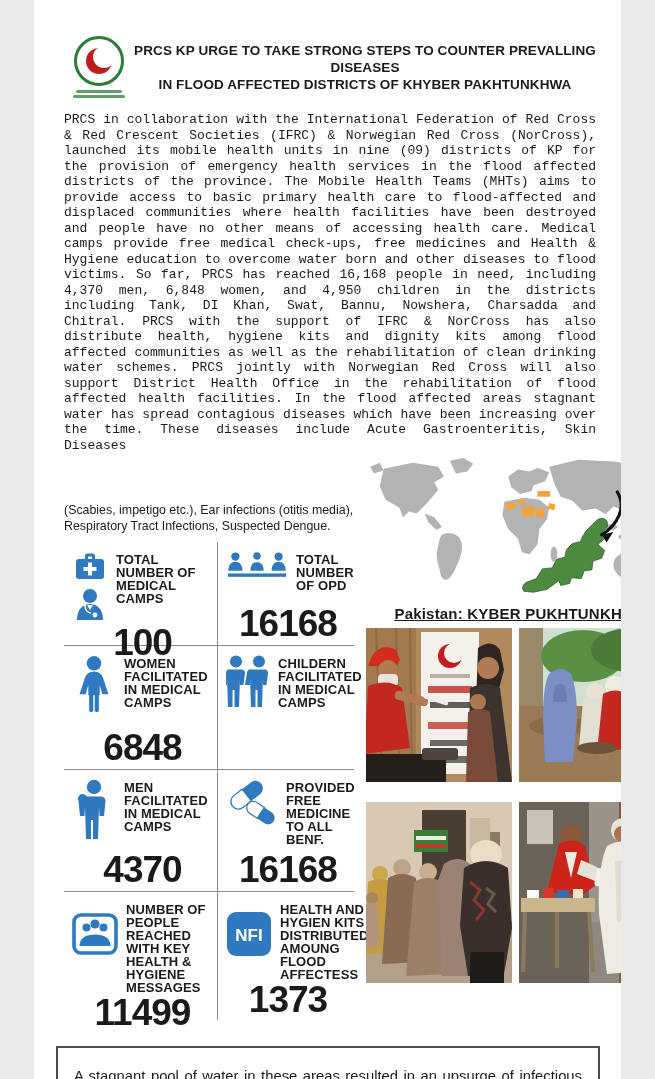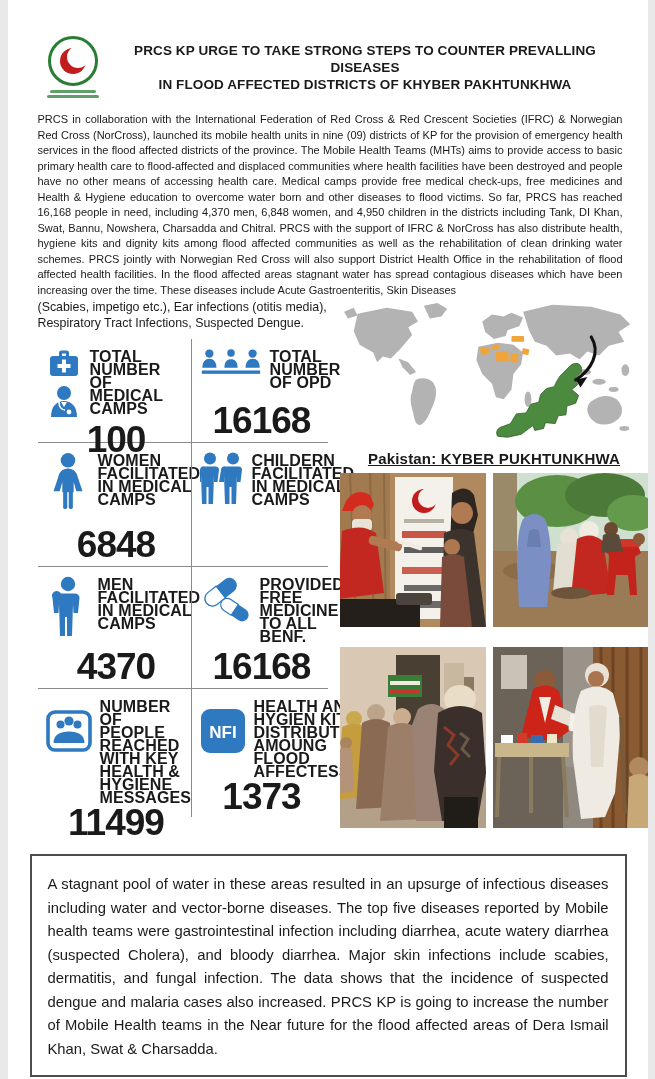--- a/index.html
+++ b/index.html
@@ -1,47 +1,47 @@
 <!DOCTYPE html>
 <html><head>
 <meta charset="utf-8">
 <style>
   * { margin:0; padding:0; box-sizing:border-box; }
   html,body { background:#e9e9e9; }
   body { font-family:"Liberation Sans", sans-serif; }
   .page {
-    position:relative; width:640px; height:1079px; margin:0 auto;
+    position:relative; width:587px; height:1079px; margin:0 auto;
     background:#ffffff; color:#1a1a1a; overflow:hidden;
     padding:36px 25px 0 30px;
   }
   
   .header { display:flex; align-items:flex-start; margin-bottom:14px; }
   .logo-wrap { width:70px; flex:0 0 70px; display:flex; flex-direction:column; align-items:center; }
   .logo-circle { width:50px; height:50px; border:3px solid #2a7d34; border-radius:50%; background:#fff; position:relative; }
   .crescent-outer { position:absolute; left:9px; top:9px; width:26px; height:26px; background:#c21d1d; border-radius:50%; }
   .crescent-inner { position:absolute; left:16px; top:7px; width:22px; height:22px; background:#fff; border-radius:50%; }
   .logo-line { height:3px; background:#2a7d34; opacity:.75; border-radius:2px; margin-top:2px; }
   .ll1 { width:46px; margin-top:4px; } .ll2 { width:52px; }
   .title-block { flex:1; text-align:center; padding-top:6px; }
   .title-line { font-size:13.5px; font-weight:bold; line-height:17px; letter-spacing:.1px; }
   
-  .para1 { font-size:11px; line-height:15.5px; text-align:justify; }
+  .para1 { font-size:13px; line-height:15.5px; text-align:justify;font-family:Liberation Mono, monospace; }
   
   .columns { display:flex; margin-top:2px; }
-  .left-col { width:292px; flex:0 0 292px; }
+  .left-col { width:292px; flex:0 0 292px;margin-top:48px; }
   .right-col { flex:1; padding-left:10px; }
   .para2 { font-size:12.4px; line-height:15.5px; }
   
   .stats-grid { display:grid; grid-template-columns:153px 137px; grid-template-rows:104px 124px 122px 128px; margin-top:8px; }
   .cell { padding:9px 4px 2px 8px; display:flex; flex-direction:column; }
   .cell.bl { border-left:1px solid #8a8a8a; }
   .cell.bb { border-bottom:1px solid #8a8a8a; }
   .cell-top { display:flex; gap:8px; }
   .icon-col { flex:0 0 auto; display:flex; flex-direction:column; align-items:center; gap:3px; }
-  .stat-label { font-size:16px; font-weight:bold; line-height:13px; letter-spacing:.1px; padding-top:2px; }
+  .stat-label { font-size:13px; font-weight:bold; line-height:13px; letter-spacing:.1px; padding-top:2px; }
   .stat-num { font-size:37px; font-weight:bold; letter-spacing:-1px; text-align:center; margin-top:auto; line-height:38px; }
   svg .b { fill:#2e79c0; }
   
   .map-box { width:302px; height:146px; }
   .map-caption { font-size:15px; font-weight:bold; text-decoration:underline; text-align:center; margin:4px 0 6px 0; letter-spacing:.2px; }
   
   .photos { display:grid; grid-template-columns:146px 156px; grid-template-rows:154px 181px; column-gap:7px; row-gap:20px; }
   .photo { overflow:hidden; }
   .photo svg { display:block; width:100%; height:100%; }
   

